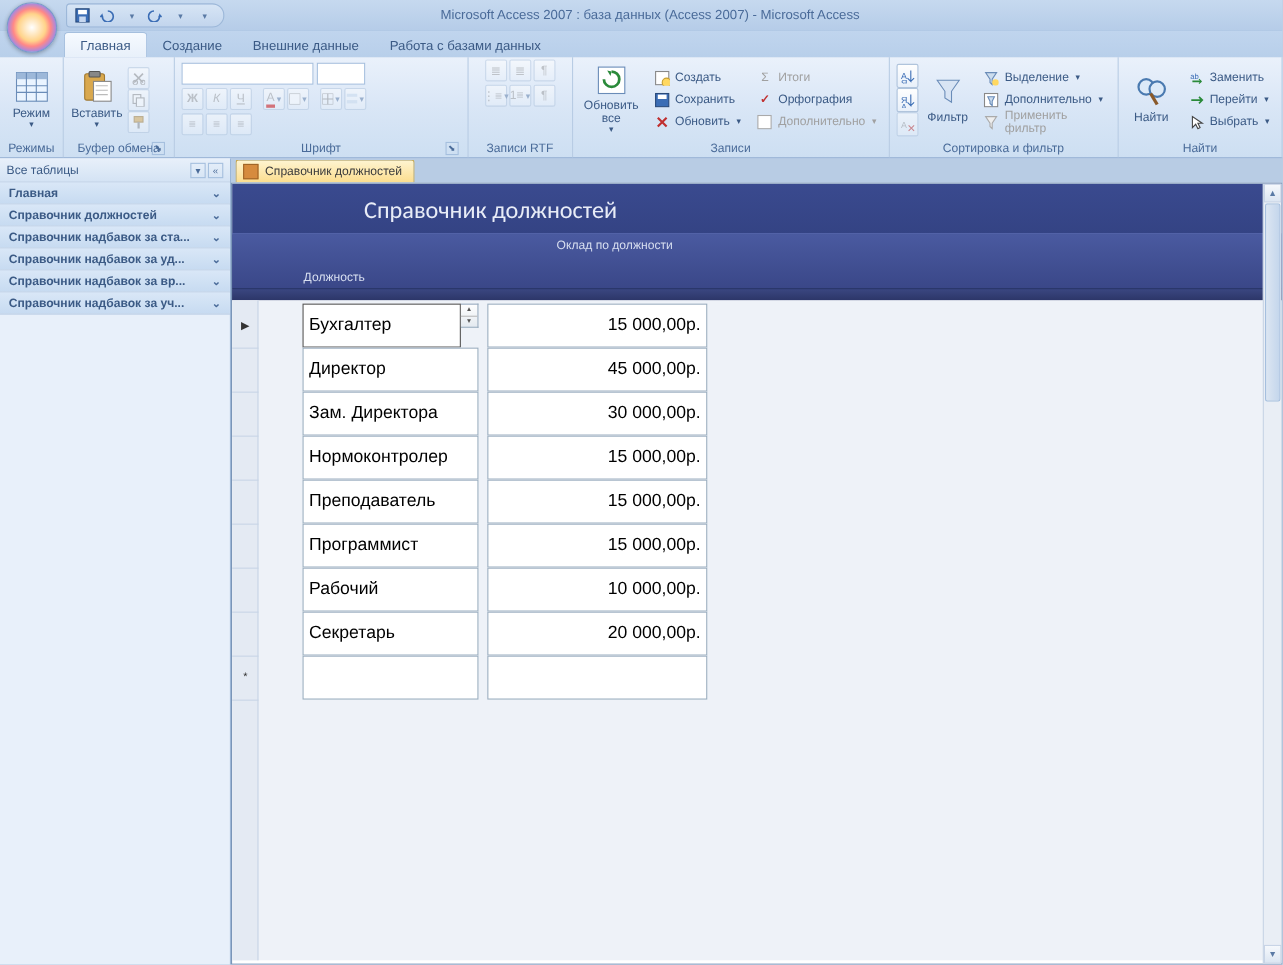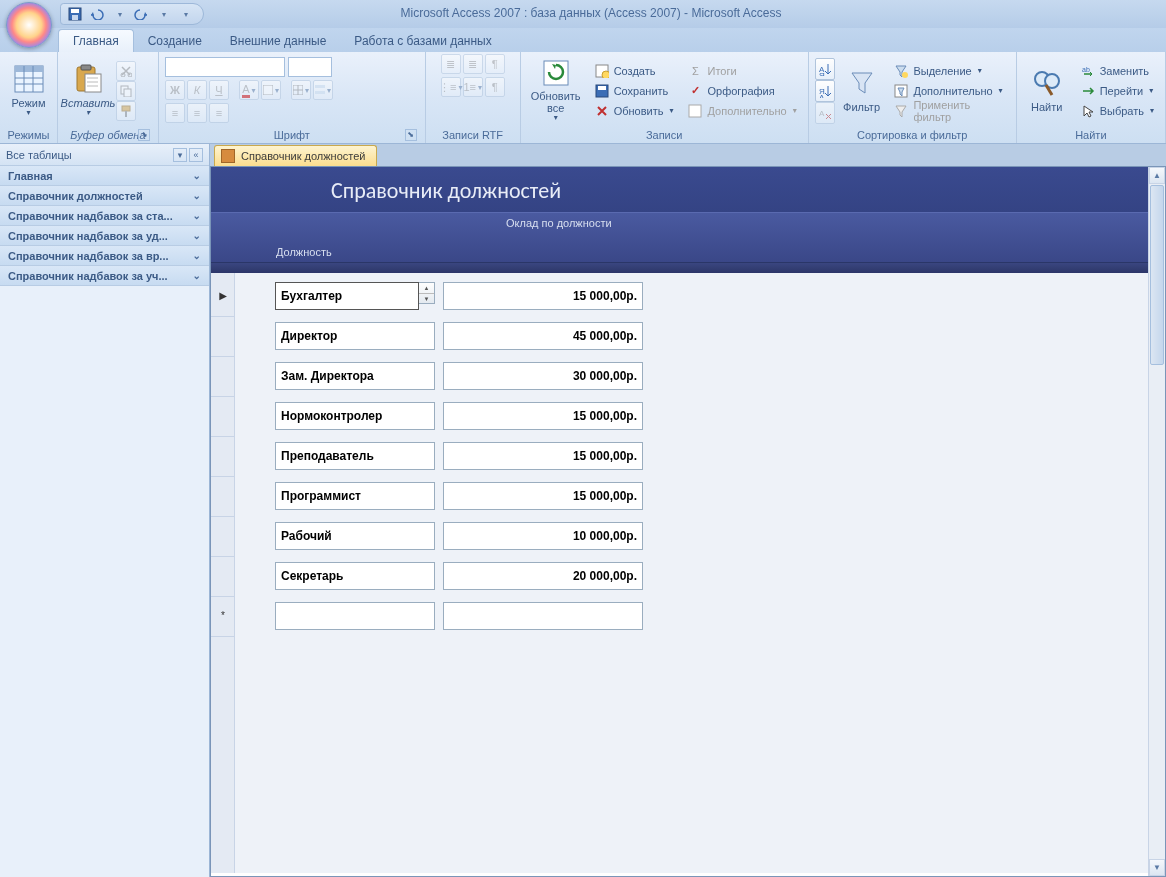--- a/index.html
+++ b/index.html
@@ -59,21 +59,21 @@
 .colhdr1 { width:230px;margin-top:29px; }
 .colhdr2 { width:200px; }
 .topstripe { height:10px; background:linear-gradient(#3a4680,#2c3668);}
 
 
 .records-wrap { display:flex; background:#eef2f8;}
 .selcol { width:24px; background:#e4eaf3; border-right:1px solid #c8d4e6;}
 .rows { flex:1; padding-top:12px;}
 .rec { display:flex; align-items:center; margin-bottom:18px; position:relative; height:22px;}
 .rec .selcell { position:absolute; left:-24px; top:-10px; width:24px; height:42px; border-bottom:1px solid #c8d4e6; display:flex; align-items:center; justify-content:center; color:#333; font-size:10px;}
-.rec input { height:28px; background:#fff; border:1px solid #9aadbf; padding:0 5px; font-size:12px; font-family:Tahoma,sans-serif;font-weight:bold;}
+.rec input { height:40px; background:#fff; border:1px solid #9aadbf; padding:0 5px; font-size:16px; font-family:Tahoma,sans-serif;}
 .rec .f1 { width:160px; margin-left:40px;}
 .rec .f2 { width:200px; margin-left:8px; text-align:right;}
 .rec.active .f1 { background:#fff; border:1px solid #555;}
 .spinner { width:16px; height:22px; border:1px solid #9aadbf; border-left:none; display:flex; flex-direction:column; background:linear-gradient(#fefefe,#e4eaf0);}
 .spinner div { flex:1; font-size:6px; text-align:center; line-height:10px; color:#555; border-bottom:1px solid #bbb; cursor:pointer;}
 .spinner div:last-child{border:none;}
 .rec.active .f1wrap { display:flex;}
 .f1wrap { display:flex;}
 
 .scrolltrack { position:absolute; right:0; top:0; bottom:0; width:17px; background:#e9eef5; border-left:1px solid #c8d4e6;}
@@ -138,21 +138,21 @@
               <line x1="19" y1="1" x2="19" y2="27" stroke="#6a8cb8"></line>
             </svg>
           </div>
         <span>Режим</span>
         <span style="font-size:8px;">▾</span>
       </div>
     </div>
     <div class="group-label">Режимы</div>
   </div>
 
-  <div class="group" style="width:102px;font-style:italic;">
+  <div class="group" style="width:102px;">
     <div class="group-body">
       <div class="bigbtn">
         <div class="bic">
             <svg width="30" height="30">
               <rect x="4" y="3" width="18" height="24" rx="2" fill="#d9a84e" stroke="#a07830"></rect>
               <rect x="8" y="1" width="10" height="5" rx="1" fill="#888" stroke="#555"></rect>
               <rect x="12" y="10" width="16" height="18" fill="#fff" stroke="#888"></rect>
               <line x1="14" y1="14" x2="25" y2="14" stroke="#bbb"></line>
               <line x1="14" y1="18" x2="25" y2="18" stroke="#bbb"></line>
               <line x1="14" y1="22" x2="25" y2="22" stroke="#bbb"></line>

